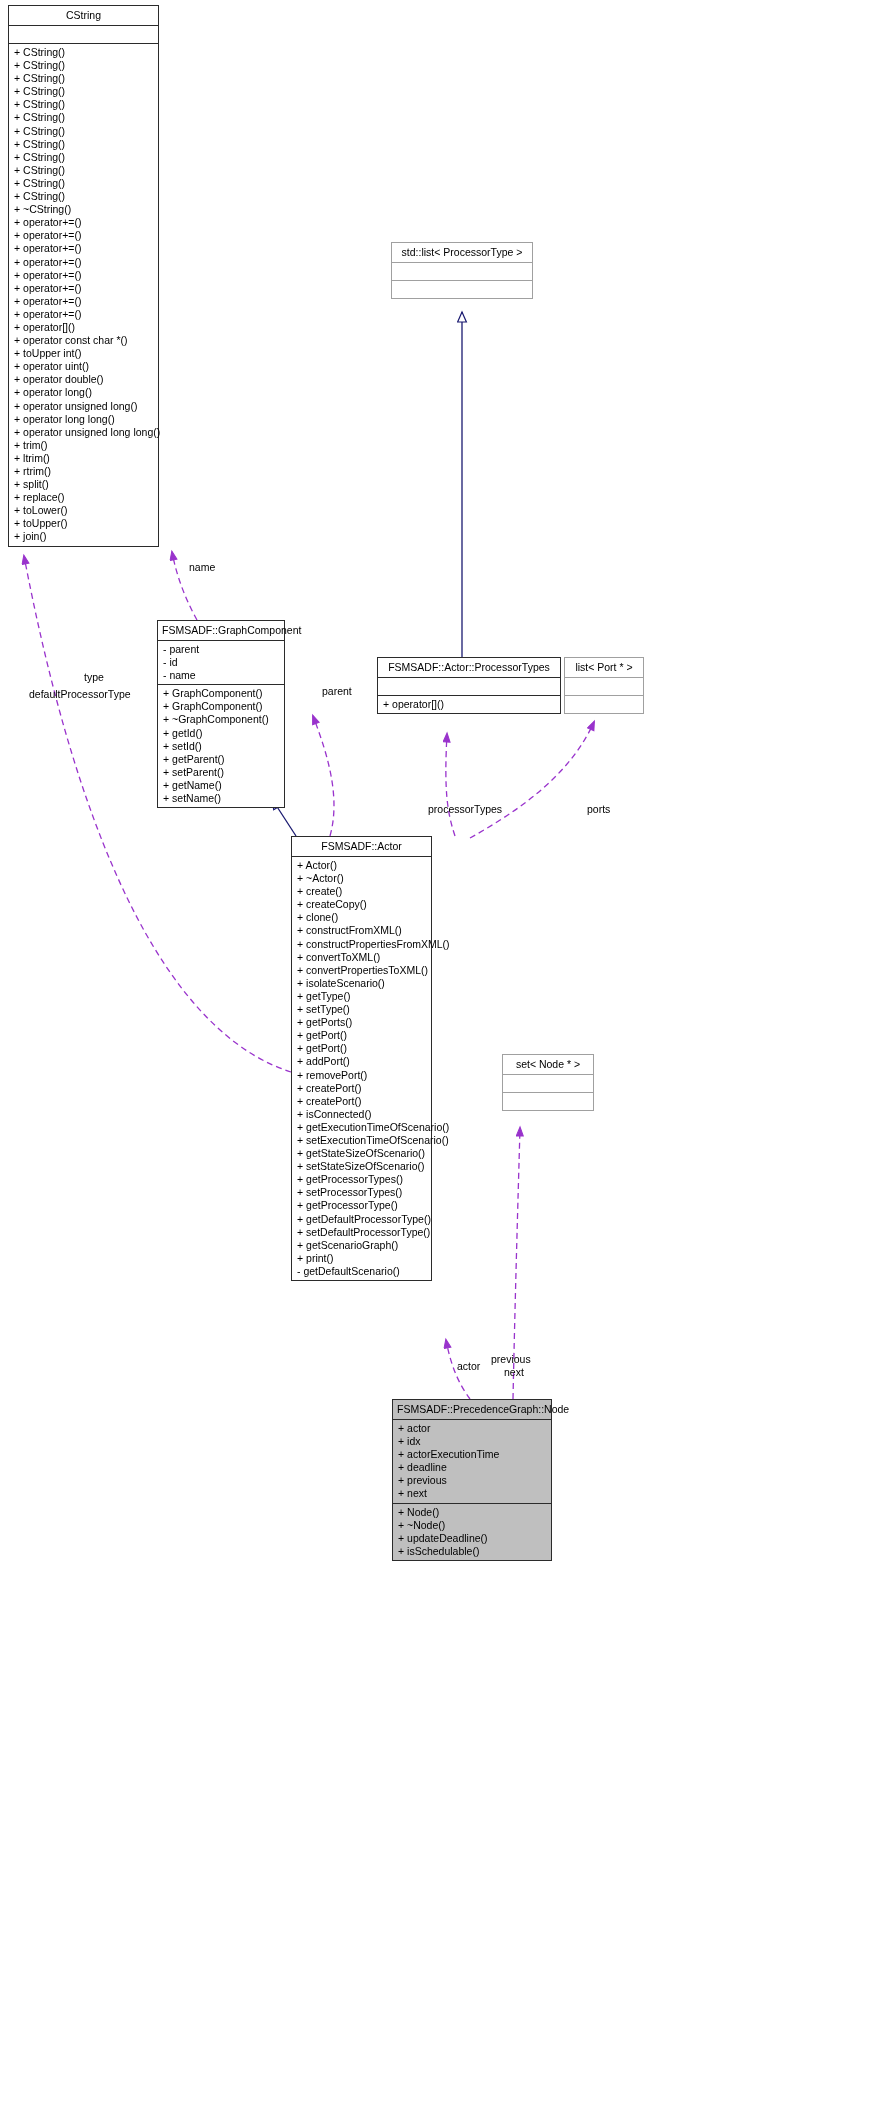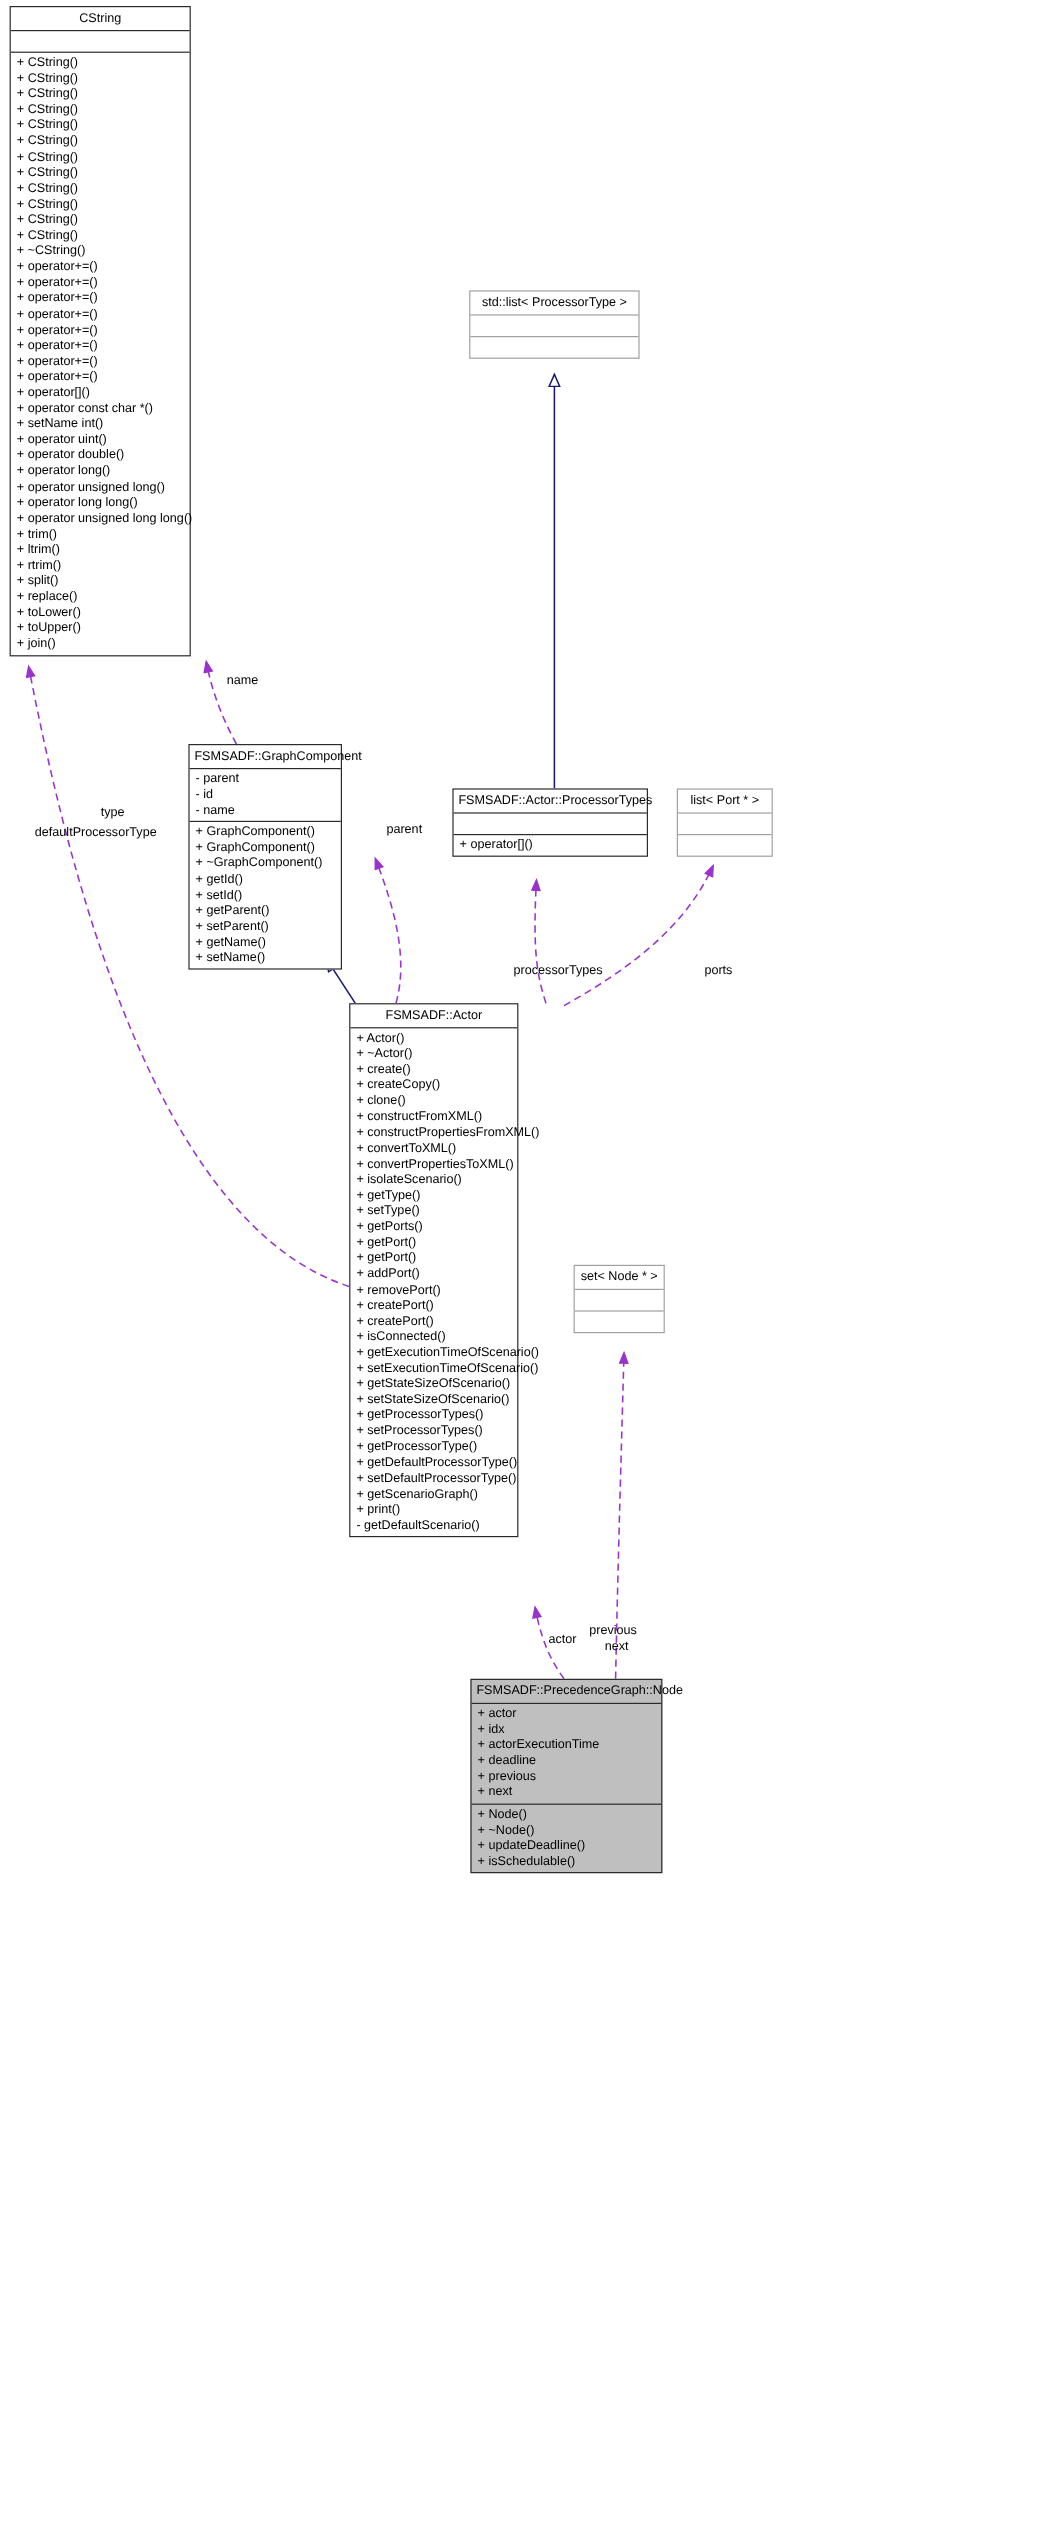--- a/index.html
+++ b/index.html
@@ -161,21 +161,21 @@
           <div class="uml-row">+ operator+=()</div>
           <div class="uml-row">+ operator+=()</div>
           <div class="uml-row">+ operator+=()</div>
           <div class="uml-row">+ operator+=()</div>
           <div class="uml-row">+ operator+=()</div>
           <div class="uml-row">+ operator+=()</div>
           <div class="uml-row">+ operator+=()</div>
           <div class="uml-row">+ operator+=()</div>
           <div class="uml-row">+ operator[]()</div>
           <div class="uml-row">+ operator const char *()</div>
-          <div class="uml-row">+ setName int()</div>
+          <div class="uml-row">+ toUpper int()</div>
           <div class="uml-row">+ operator uint()</div>
           <div class="uml-row">+ operator double()</div>
           <div class="uml-row">+ operator long()</div>
           <div class="uml-row">+ operator unsigned long()</div>
           <div class="uml-row">+ operator long long()</div>
           <div class="uml-row">+ operator unsigned long long()</div>
           <div class="uml-row">+ trim()</div>
           <div class="uml-row">+ ltrim()</div>
           <div class="uml-row">+ rtrim()</div>
           <div class="uml-row">+ split()</div>
@@ -206,21 +206,21 @@
           <div class="uml-row">+ GraphComponent()</div>
           <div class="uml-row">+ ~GraphComponent()</div>
           <div class="uml-row">+ getId()</div>
           <div class="uml-row">+ setId()</div>
           <div class="uml-row">+ getParent()</div>
           <div class="uml-row">+ setParent()</div>
           <div class="uml-row">+ getName()</div>
           <div class="uml-row">+ setName()</div>
         </div>
       </div>
-      <div class="uml-class" style="left: 377px; top: 657px; width: 163px;">
+      <div class="uml-class" style="left: 377px; top: 657px; width: 184px;">
         <div class="uml-title">FSMSADF::Actor::ProcessorTypes</div>
         <div class="uml-attrs">
           <div class="uml-row uml-empty"></div>
         </div>
         <div class="uml-ops">
           <div class="uml-row">+ operator[]()</div>
         </div>
       </div>
       <div class="uml-class gray-border" style="left: 564px; top: 657px; width: 80px;">
         <div class="uml-title">list&lt; Port * &gt;</div>
@@ -261,21 +261,21 @@
           <div class="uml-row">+ getProcessorTypes()</div>
           <div class="uml-row">+ setProcessorTypes()</div>
           <div class="uml-row">+ getProcessorType()</div>
           <div class="uml-row">+ getDefaultProcessorType()</div>
           <div class="uml-row">+ setDefaultProcessorType()</div>
           <div class="uml-row">+ getScenarioGraph()</div>
           <div class="uml-row">+ print()</div>
           <div class="uml-row">- getDefaultScenario()</div>
         </div>
       </div>
-      <div class="uml-class gray-border" style="left: 478px; top: 1054px; width: 76px;">
+      <div class="uml-class gray-border" style="left: 502px; top: 1054px; width: 92px;">
         <div class="uml-title">set&lt; Node * &gt;</div>
         <div class="uml-attrs">
           <div class="uml-row uml-empty"></div>
         </div>
         <div class="uml-ops">
           <div class="uml-row uml-empty"></div>
         </div>
       </div>
       <div class="uml-class filled" style="left: 392px; top: 1399px; width: 160px;">
         <div class="uml-title">FSMSADF::PrecedenceGraph::Node</div>

